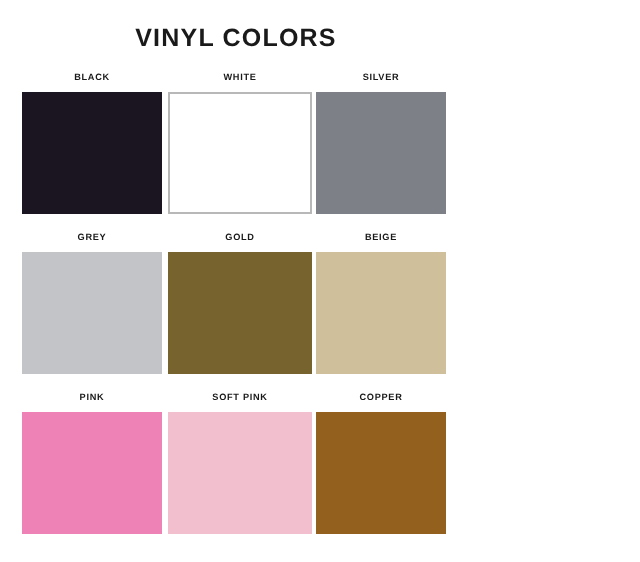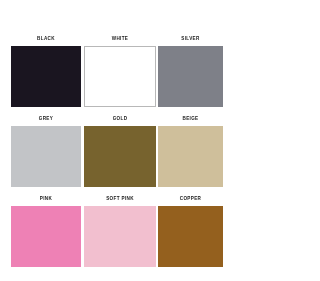--- a/index.html
+++ b/index.html
@@ -73,20 +73,21 @@
   }
   .swatch.bordered {
     border: 1px solid #b8b8b8;
   }
 </style>
 </head>
 <body style="background-color: rgb(255, 255, 255);">
 
 <div class="sheet">
 
+  <div class="page-title">VINYL COLORS</div>
 
   <div class="grid">
 
     <div class="row">
       <div class="cell c0">
         <span class="swatch-label">BLACK</span>
         <span class="swatch" style="background-color: rgb(26, 21, 32);"></span>
       </div>
       <div class="cell c1">
         <span class="swatch-label">WHITE</span>

